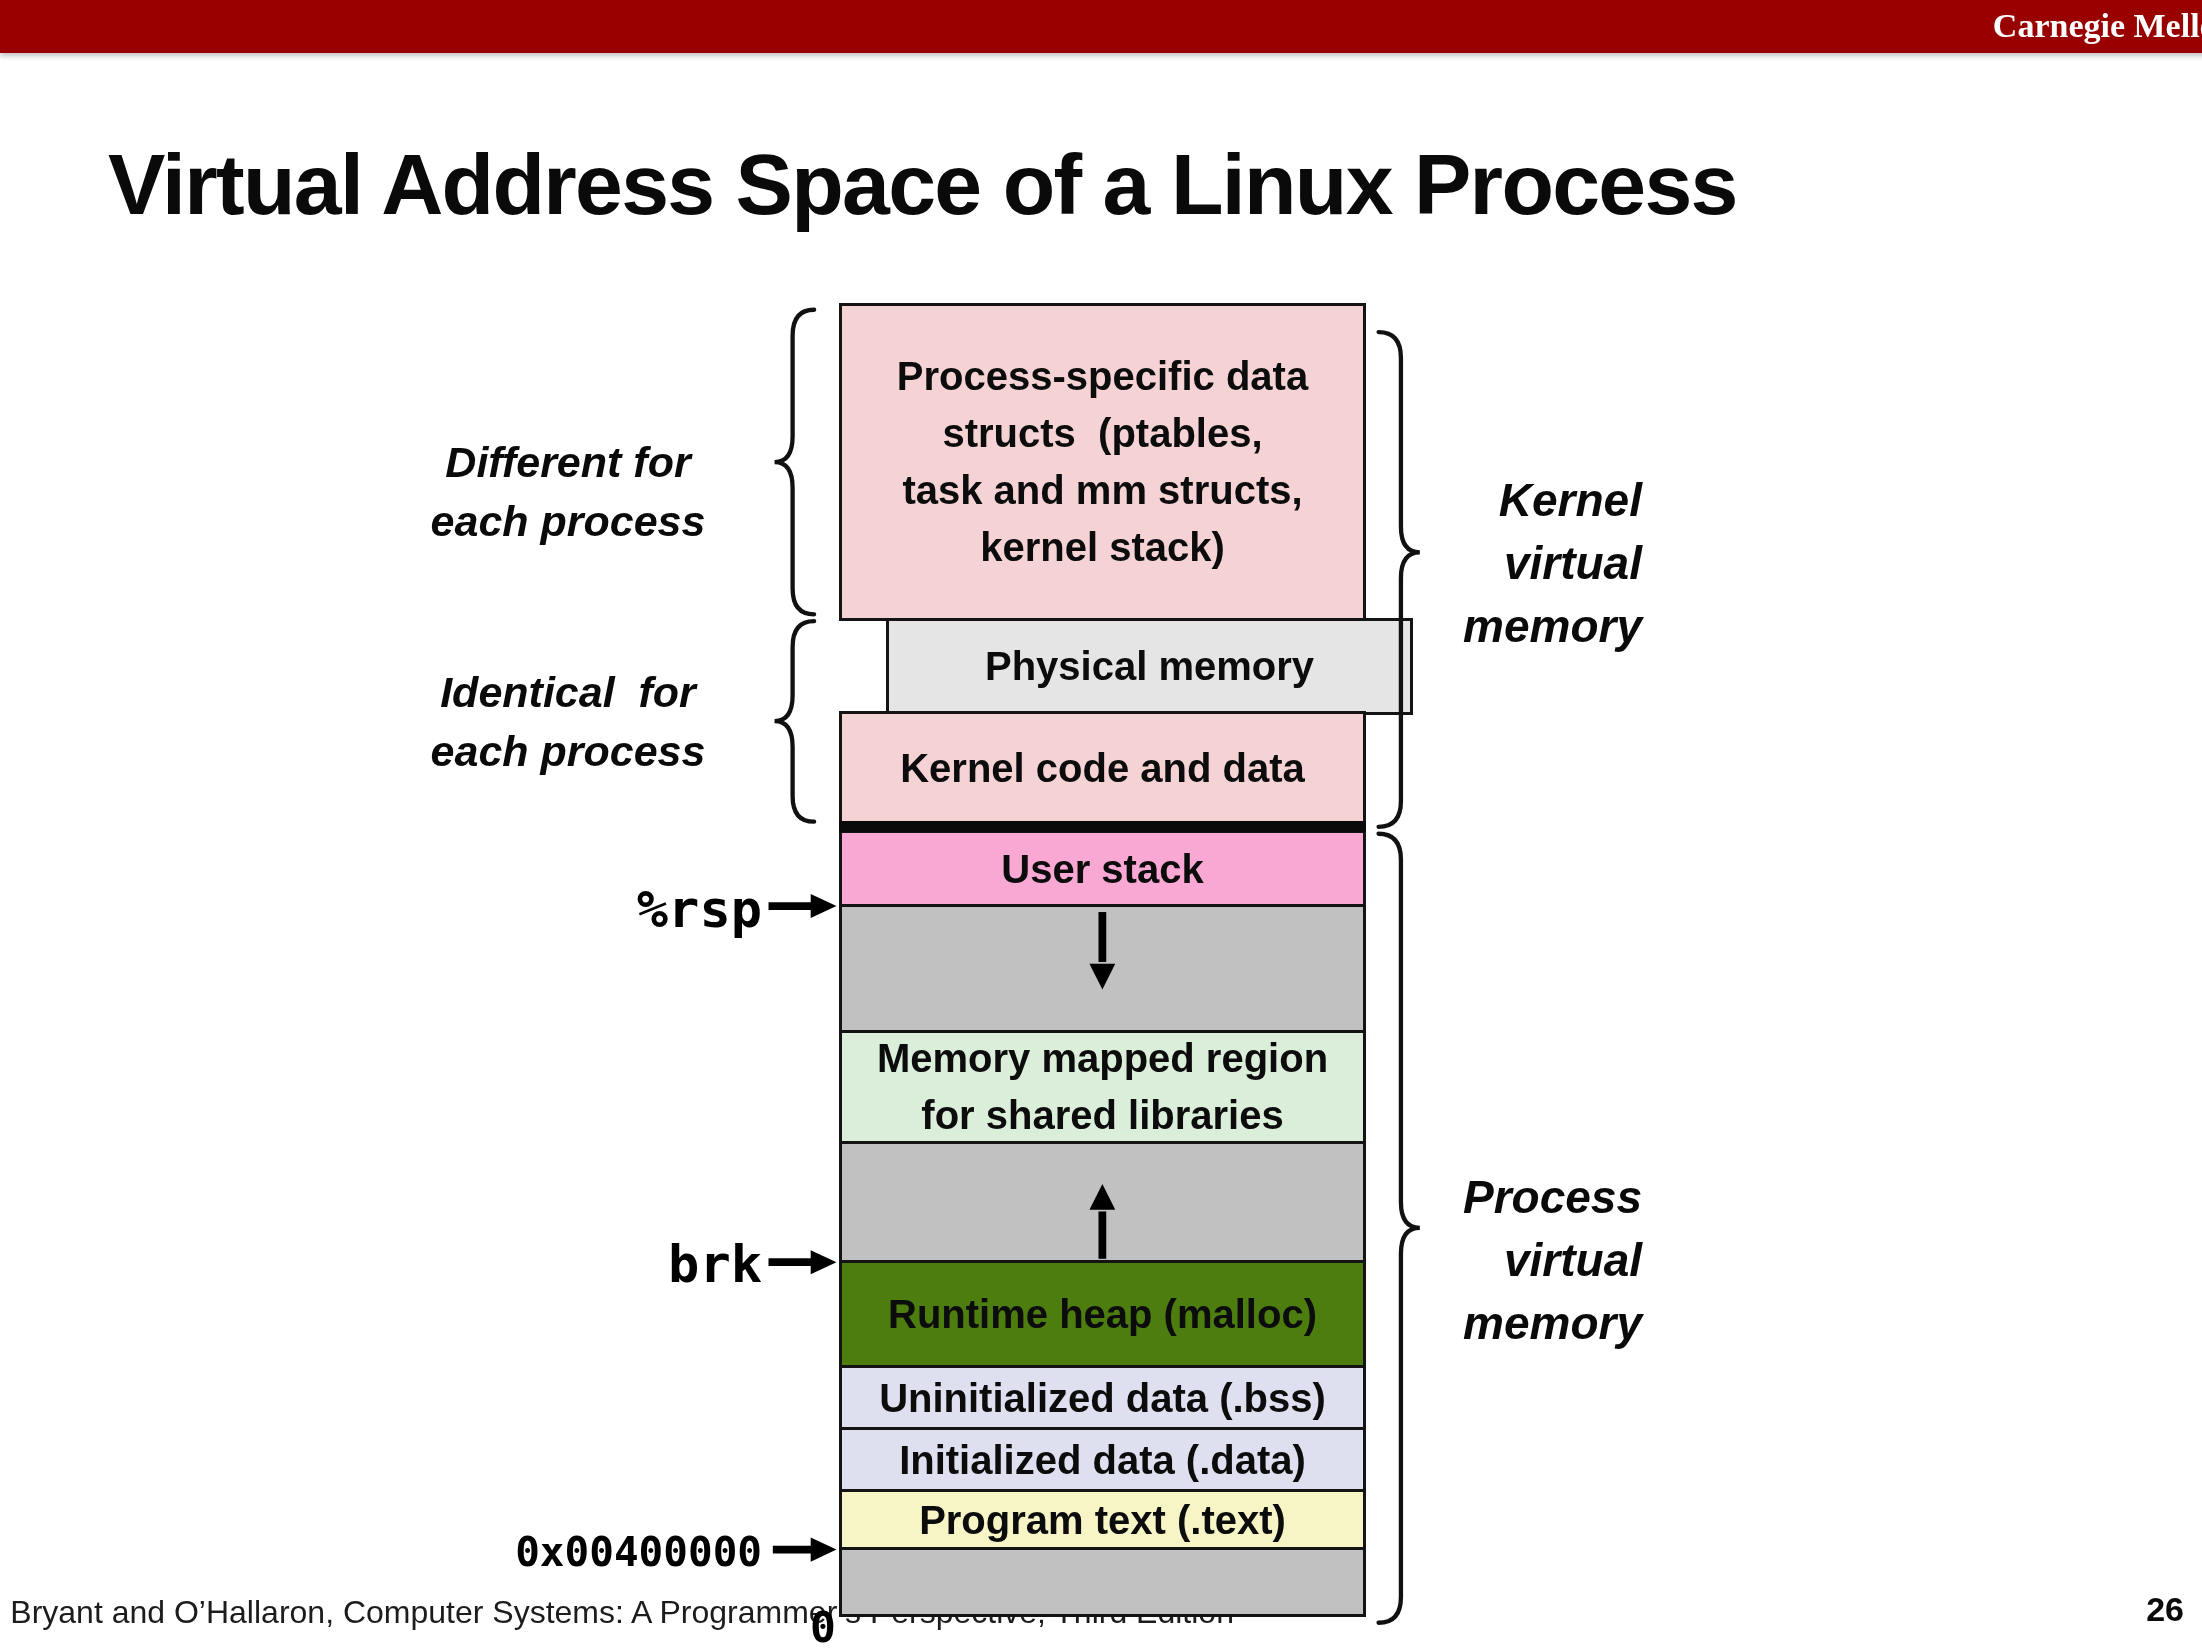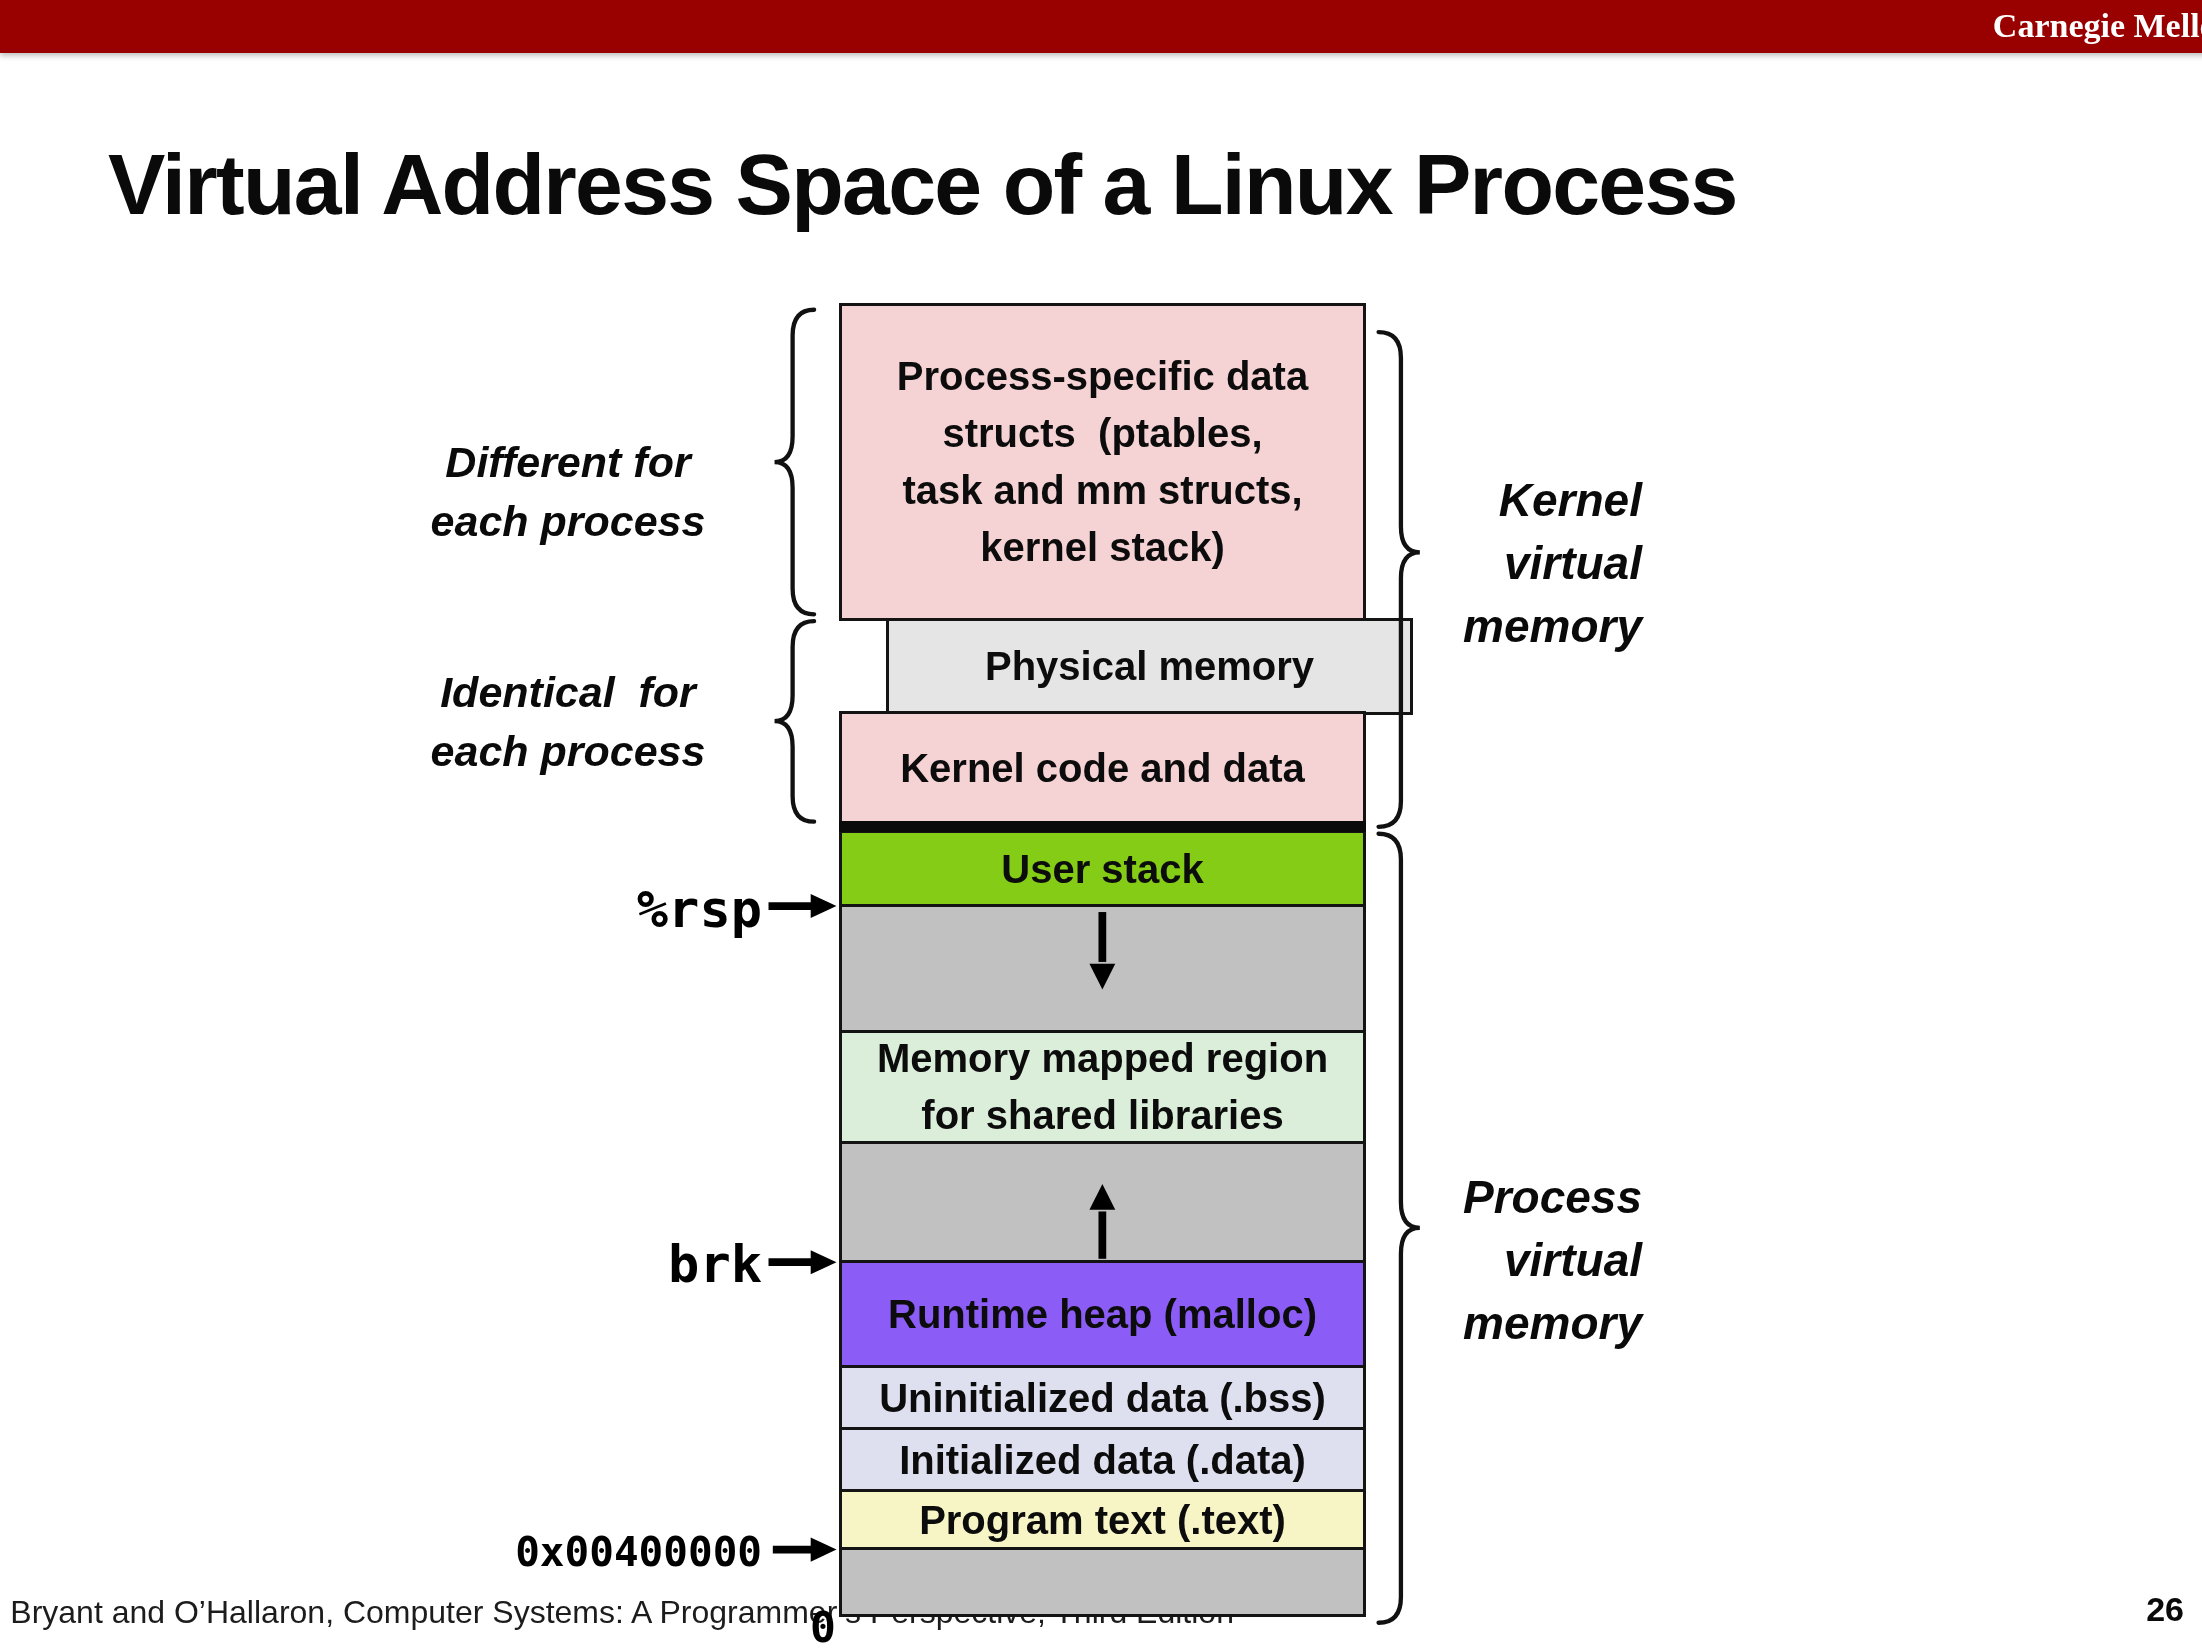--- a/index.html
+++ b/index.html
@@ -76,30 +76,30 @@
       <span class="box-line">task and mm structs,</span>
       <span class="box-line">kernel stack)</span>
     </div>
     <div class="box h-physical" style="background-color: #e5e5e5; margin-left: 47px;">
       <span class="box-line">Physical memory</span>
     </div>
     <div class="box h-kcode" style="background-color: rgb(245, 210, 212);">
       <span class="box-line">Kernel code and data</span>
     </div>
     <div class="divider"></div>
-    <div class="box h-ustack" style="background-color: #84cc16;">
+    <div class="box h-ustack" style="background-color: #f9a8d4;">
       <span class="box-line">User stack</span>
     </div>
     <div class="box h-sgap" style="background-color: rgb(193, 193, 193);"></div>
     <div class="box h-mmap lh66" style="background-color: rgb(218, 238, 218);">
       <span class="box-line">Memory mapped region</span>
       <span class="box-line">for shared libraries</span>
     </div>
     <div class="box h-hgap" style="background-color: rgb(193, 193, 193);"></div>
-    <div class="box h-heap" style="background-color: #8b5cf6;">
+    <div class="box h-heap" style="background-color: #4d7c0f;">
       <span class="box-line">Runtime heap (malloc)</span>
     </div>
     <div class="box h-bss" style="background-color: rgb(222, 224, 240);">
       <span class="box-line">Uninitialized data (.bss)</span>
     </div>
     <div class="box h-data" style="background-color: rgb(222, 224, 240);">
       <span class="box-line">Initialized data (.data)</span>
     </div>
     <div class="box h-text" style="background-color: rgb(247, 245, 198);">
       <span class="box-line">Program text (.text)</span>

